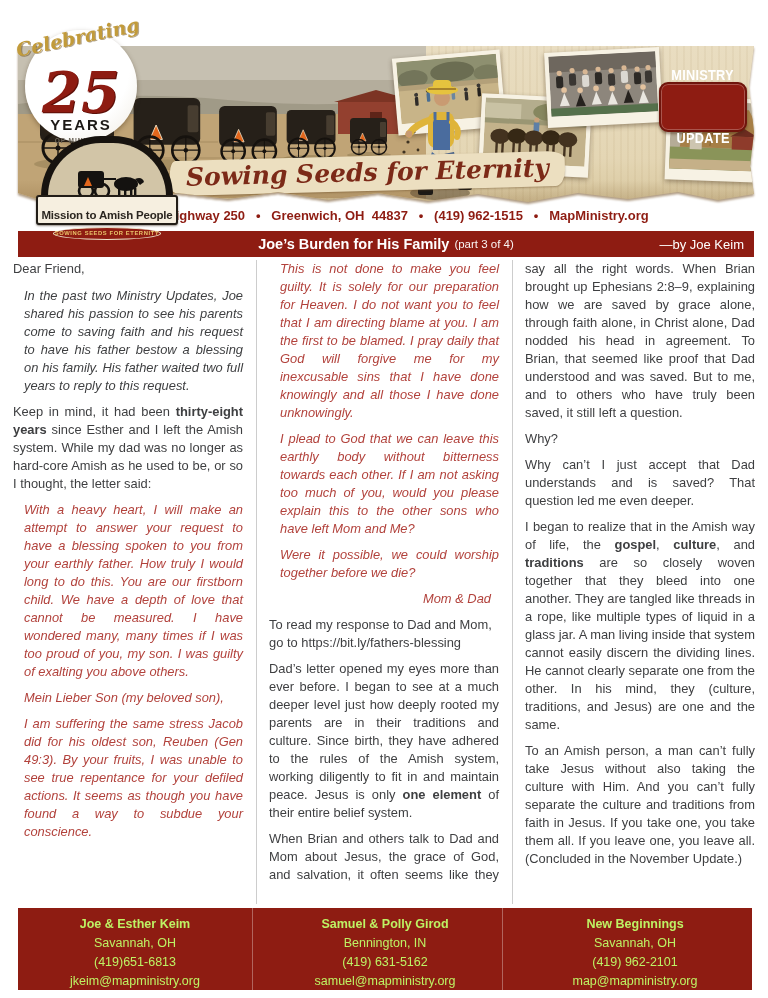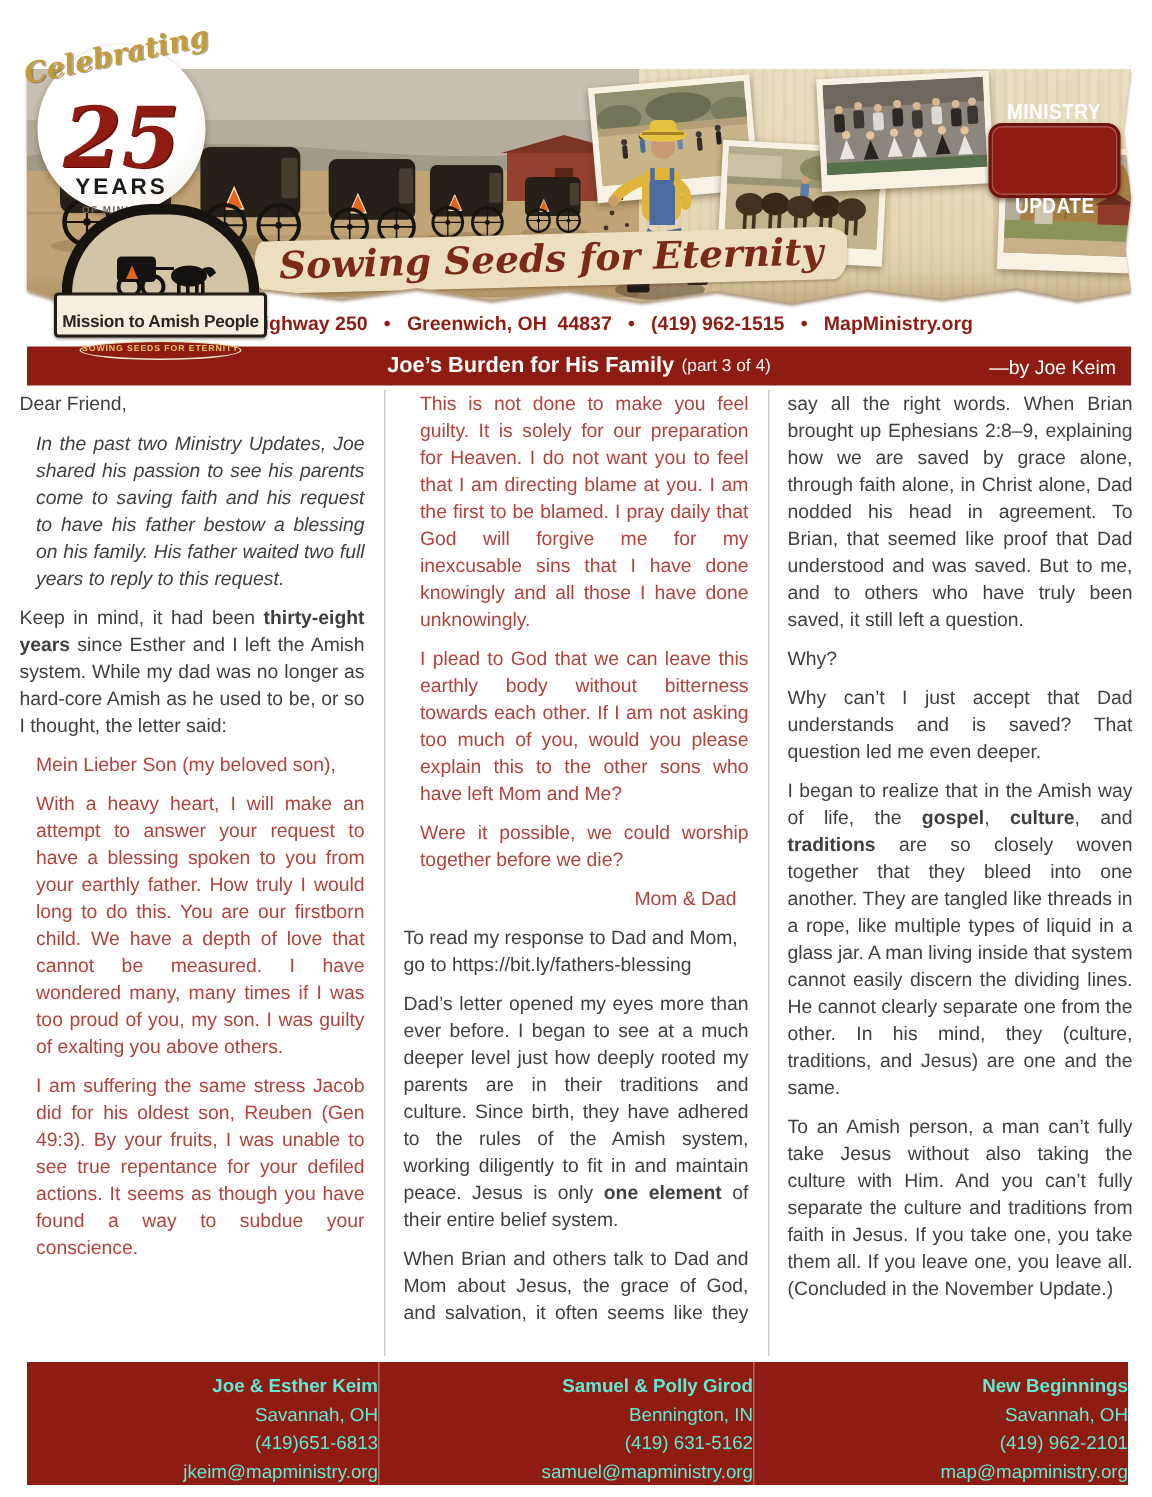--- a/index.html
+++ b/index.html
@@ -52,27 +52,27 @@
   .byline{position:absolute;right:10px;top:0;height:100%;display:flex;align-items:center;font-size:13px;}
 
   
   .article{position:absolute;left:13px;right:13px;top:260px;height:644px;overflow:hidden;
       column-count:3;column-gap:26px;column-rule:1px solid #cdcdcd;column-fill:balance;
       font-size:12.9px;line-height:18px;color:var(--ink,#3e3f41);hyphens:auto;}
   .article p{margin:0 0 8px 0;text-align:justify;}
   .article p.left{text-align:left;}
   .sal{text-align:left !important;margin-bottom:9px !important;}
   .intro{font-style:italic;margin-left:11px !important;margin-right:2px;}
-  .letter{color:var(--letter-red,#b2423c);margin-left:11px !important;margin-right:2px;}
+  .letter{font-style:italic;color:var(--letter-red,#b2423c);margin-left:11px !important;margin-right:2px;}
   .sig{text-align:right !important;margin-right:8px !important;}
   .url{color:inherit;text-align:center;}
 
   
   .footer{position:absolute;left:18px;right:16px;top:908px;height:82px;background:var(--bar-red,#8e1c12);display:flex;}
-  .fblock{flex:1;color:#5eead4;text-align:right;padding-top:7px;font-size:12.5px;line-height:19px;}
+  .fblock{flex:1;color:#bef264;text-align:center;padding-top:7px;font-size:12.5px;line-height:19px;}
   .fblock + .fblock{border-left:1px solid rgba(255,255,255,.32);padding-left:15px;}
   .fname{font-weight:bold;}
 </style>
 </head>
 <body>
 
 <div class="page">
 
 
   <div class="collage-wrap">
@@ -288,22 +288,22 @@
       <span class="t">Joe’s Burden for His Family</span>
       <span class="part">(part 3 of 4)</span>
     </div>
     <div class="byline">—by Joe Keim</div>
   </div>
 
   <div class="article">
     <p class="sal">Dear Friend,</p>
     <p class="intro">In the past two Ministry Updates, Joe shared his passion to see his parents come to saving faith and his request to have his father bestow a blessing on his family. His father waited two full years to reply to this request.</p>
     <p><span>Keep in mind, it had been </span><strong>thirty-eight years</strong><span> since Esther and I left the Amish system. While my dad was no longer as hard-core Amish as he used to be, or so I thought, the letter said:</span></p>
+    <p class="letter">With a heavy heart, I will make an attempt to answer your request to have a blessing spoken to you from your earthly father. How truly I would long to do this. You are our firstborn child. We have a depth of love that cannot be measured. I have wondered many, many times if I was too proud of you, my son. I was guilty of exalting you above others.</p>
     <p class="letter">Mein Lieber Son (my beloved son),</p>
-    <p class="letter">With a heavy heart, I will make an attempt to answer your request to have a blessing spoken to you from your earthly father. How truly I would long to do this. You are our firstborn child. We have a depth of love that cannot be measured. I have wondered many, many times if I was too proud of you, my son. I was guilty of exalting you above others.</p>
     <p class="letter">I am suffering the same stress Jacob did for his oldest son, Reuben (Gen 49:3). By your fruits, I was unable to see true repentance for your defiled actions. It seems as though you have found a way to subdue your conscience.</p>
     <p class="letter">This is not done to make you feel guilty. It is solely for our preparation for Heaven. I do not want you to feel that I am directing blame at you. I am the first to be blamed. I pray daily that God will forgive me for my inexcusable sins that I have done knowingly and all those I have done unknowingly.</p>
     <p class="letter">I plead to God that we can leave this earthly body without bitterness towards each other. If I am not asking too much of you, would you please explain this to the other sons who have left Mom and Me?</p>
     <p class="letter">Were it possible, we could worship together before we die?</p>
     <p class="letter sig">Mom &amp; Dad</p>
     <p class="left"><span>To read my response to Dad and Mom, go to </span><span class="url">https://bit.ly/fathers-blessing</span></p>
     <p><span>Dad’s letter opened my eyes more than ever before. I began to see at a much deeper level just how deeply rooted my parents are in their traditions and culture. Since birth, they have adhered to the rules of the Amish system, working diligently to fit in and maintain peace. Jesus is only </span><strong>one element</strong><span> of their entire belief system.</span></p>
     <p>When Brian and others talk to Dad and Mom about Jesus, the grace of God, and salvation, it often seems like they say all the right words. When Brian brought up Ephesians 2:8–9, explaining how we are saved by grace alone, through faith alone, in Christ alone, Dad nodded his head in agreement. To Brian, that seemed like proof that Dad understood and was saved. But to me, and to others who have truly been saved, it still left a question.</p>
     <p class="left">Why?</p>
     <p>Why can’t I just accept that Dad understands and is saved? That question led me even deeper.</p>

